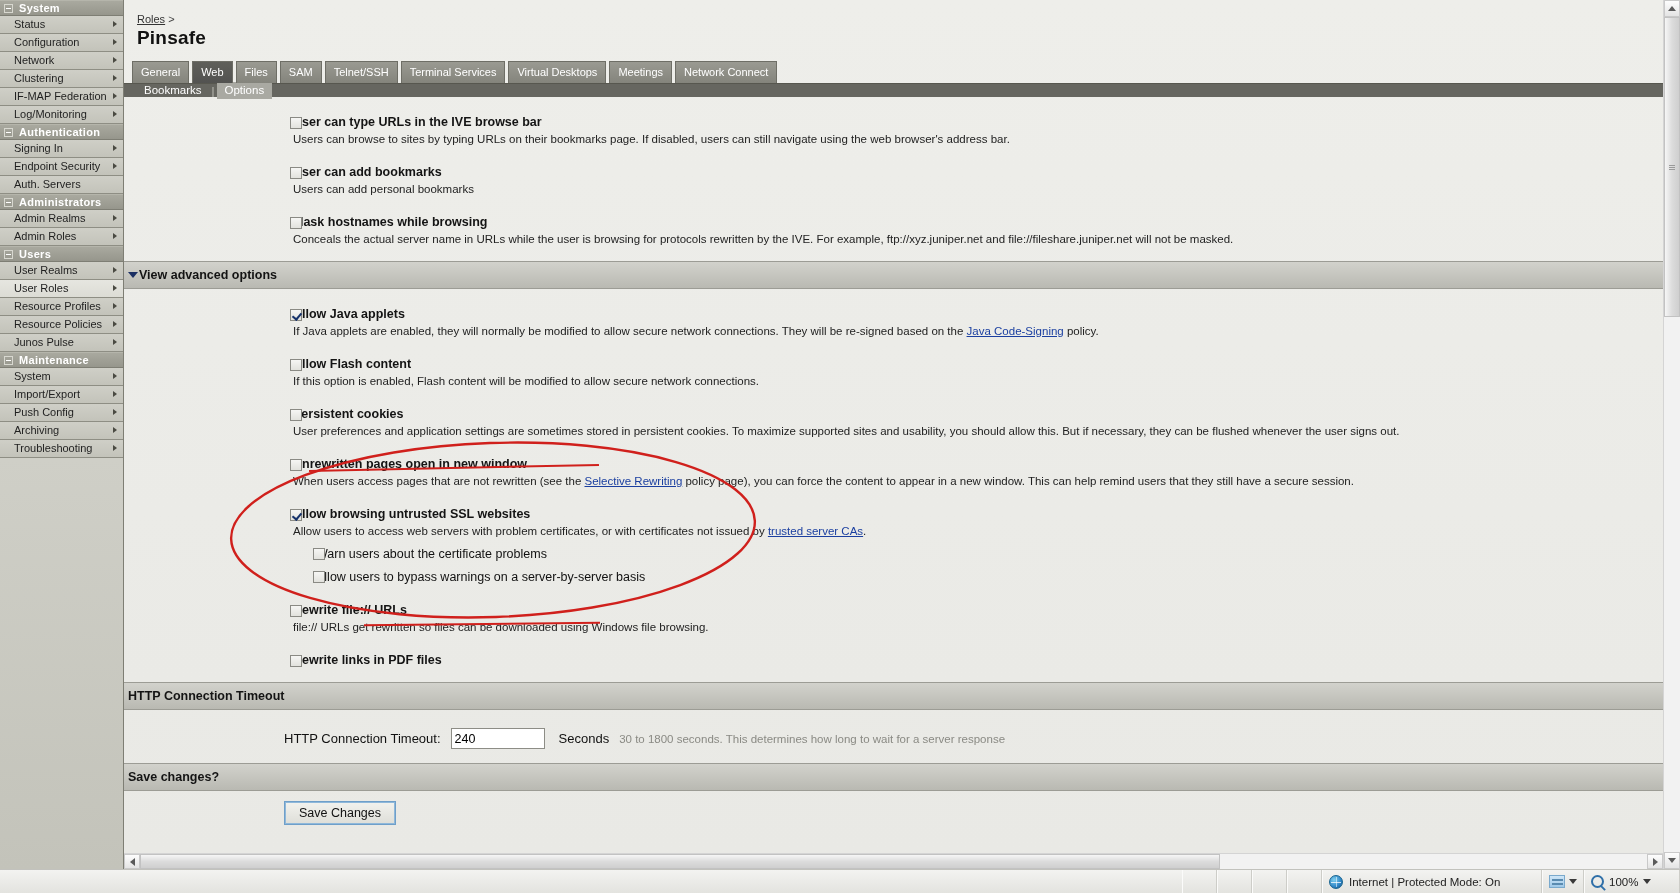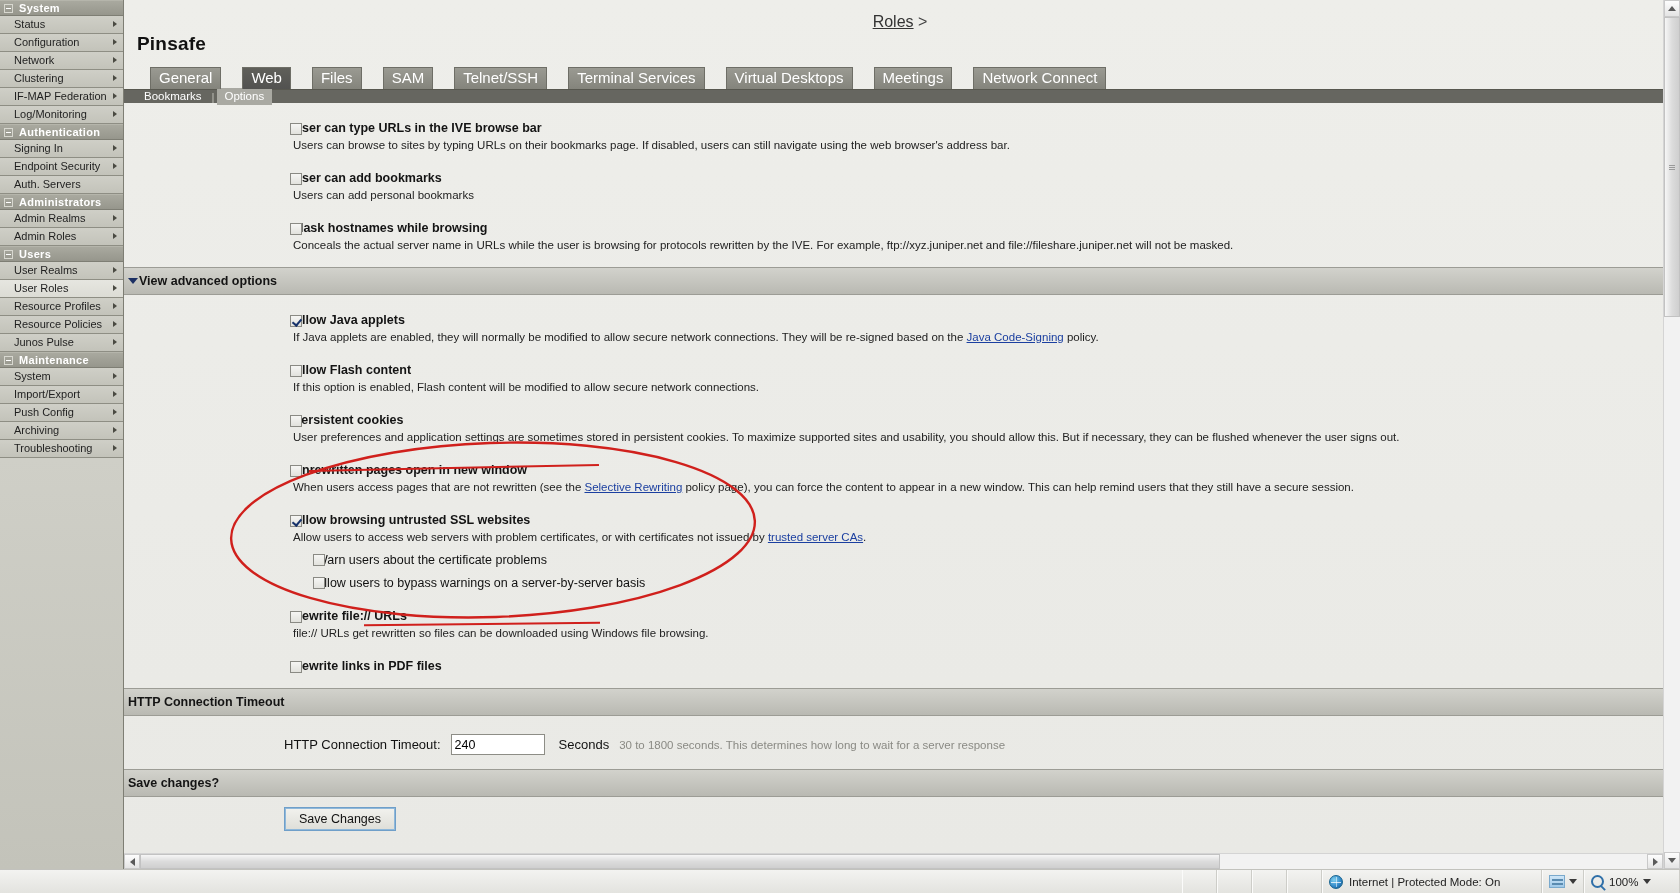--- a/index.html
+++ b/index.html
@@ -112,23 +112,22 @@
   #content {
     flex: 1 1 auto;
     position: relative;
     padding: 0;
     background: linear-gradient(to bottom, #eeeeea 0%, #e9e9e5 100%);
   }
 
   
   #breadcrumb {
     padding: 13px 0 0 13px;
-    font-size: 16px;
+    font-size: 11px;
     color: #444;
-    text-align: center;
   }
   #breadcrumb a {
     color: #333;
     text-decoration: underline;
   }
   #page-title {
     padding: 2px 0 0 13px;
     font-size: 19px;
     font-weight: bold;
     color: #111;
@@ -140,28 +139,27 @@
     margin: 12px 0 0 8px;
     display: flex;
     gap: 3px;
     align-items: flex-end;
     position: relative;
     z-index: 2;
   }
   .tab {
     background: linear-gradient(to bottom, #9a9a92 0%, #84847c 100%);
     color: #ffffff;
-    font-size: 15px;
+    font-size: 11px;
     padding: 3px 8px 4px 8px;
     border: 1px solid #6e6e66;
     border-bottom: none;
     cursor: default;
     white-space: nowrap;
     line-height: 14px;
-    margin-left: 18px;
   }
   .tab.active {
     background: linear-gradient(to bottom, #5f5f5a 0%, #525250 100%);
     color: #ffffff;
   }
   
   #subtabs {
     background: #666660;
     height: 14px;
     display: flex;

